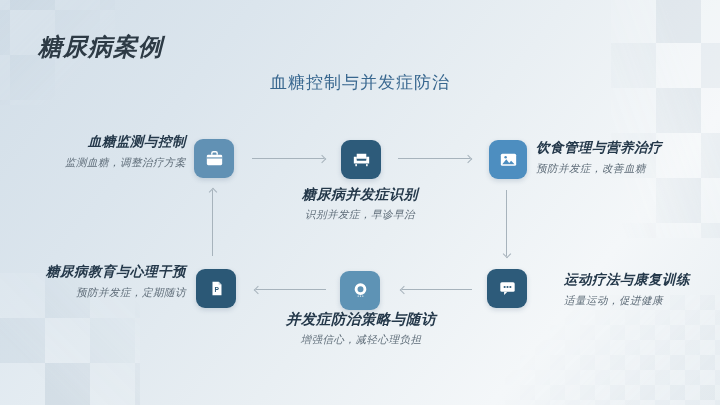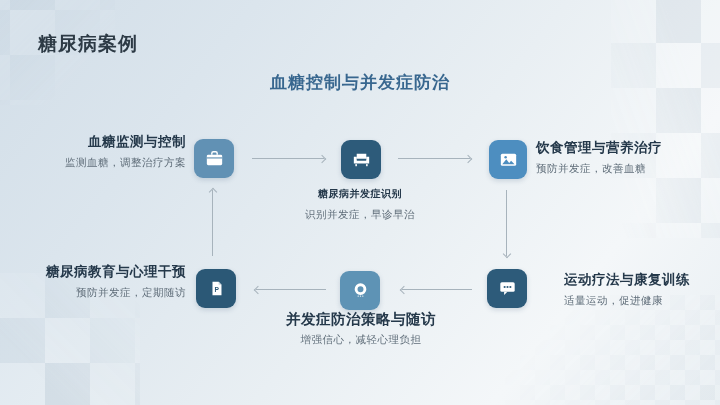--- a/index.html
+++ b/index.html
@@ -18,38 +18,38 @@
   }
   .mosaic-tl { left:-35px; top:-35px; width:150px; height:140px; opacity:.55;
     -webkit-mask-image:linear-gradient(135deg,#000 20%,transparent 80%); mask-image:linear-gradient(135deg,#000 20%,transparent 80%); }
   .mosaic-tr { right:-3px; top:-2px; width:112px; height:240px; opacity:.75;
     -webkit-mask-image:linear-gradient(250deg,#000 30%,transparent 95%); mask-image:linear-gradient(250deg,#000 30%,transparent 95%); }
   .mosaic-bl { left:0; bottom:0; width:140px; height:132px; opacity:.8;
     -webkit-mask-image:linear-gradient(45deg,#000 25%,transparent 90%); mask-image:linear-gradient(45deg,#000 25%,transparent 90%); }
   .mosaic-br { right:0; bottom:0; width:215px; height:110px; background-size:30px 30px; opacity:.35;
     -webkit-mask-image:linear-gradient(315deg,#000 10%,transparent 80%); mask-image:linear-gradient(315deg,#000 10%,transparent 80%); }
 
-  .page-title { position:absolute; left:38px; top:31px; font-size:19px; font-weight:bold; color:#2d3a45; letter-spacing:1px; }
-  .slide-heading { position:absolute; left:0; right:0; top:71px; text-align:center; font-size:17px; font-weight:bold; color:#38678f; letter-spacing:1px; }
+  .page-title { position:absolute; left:38px; top:31px; font-size:24px; font-weight:bold; color:#2d3a45; letter-spacing:1px;font-style:italic; }
+  .slide-heading { position:absolute; left:0; right:0; top:71px; text-align:center; font-size:17px; font-weight:normal; color:#38678f; letter-spacing:1px; }
 
   .icon-tile {
     position:absolute; width:40px; height:39px; border-radius:9px;
     display:flex; align-items:center; justify-content:center;
     box-shadow:0 2px 5px rgba(45,80,110,.18);
   }
   .icon-tile svg { width:23px; height:23px; display:block; }
 
-  .node-text { position:absolute; }
+  .node-text { position:absolute;font-style:italic; }
   .node-title { font-size:13.5px; font-weight:bold; color:#24384a; line-height:16px; letter-spacing:.5px; }
   .node-sub { font-size:10.5px; color:#5f6d79; line-height:13px; margin-top:6px; letter-spacing:.5px; }
   .ta-r { text-align:right; } .ta-c { text-align:center; } .ta-l { text-align:left;margin-top:8px; }
 
   .nt-1 { left:10px;  top:134px; width:176px; }
   .nt-2 { left:258px; top:186px; width:204px; }
-  .nt-2 .node-title { font-size:10px; }
+  .nt-2 .node-title { font-size:14px; }
   .nt-3 { left:536px; top:132px; width:175px; }
   .nt-4 { left:564px; top:264px; width:175px; }
   .nt-5 { left:255px; top:311px; width:212px; }
   .nt-5 .node-title { font-size:14.5px; }
   .nt-6 { left:10px;  top:264px; width:176px; }
 
   .it-1 { left:194px; top:139px; }
   .it-2 { left:341px; top:140px; }
   .it-3 { left:489px; top:140px; width:38px; }
   .it-4 { left:487px; top:269px; }

